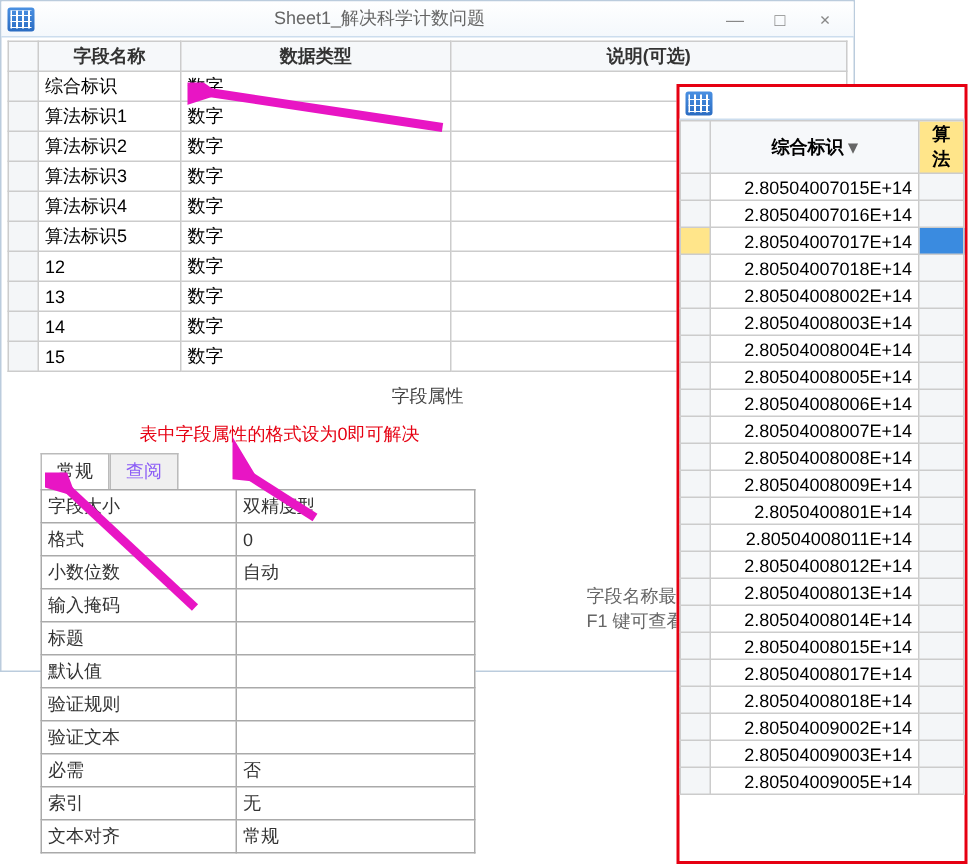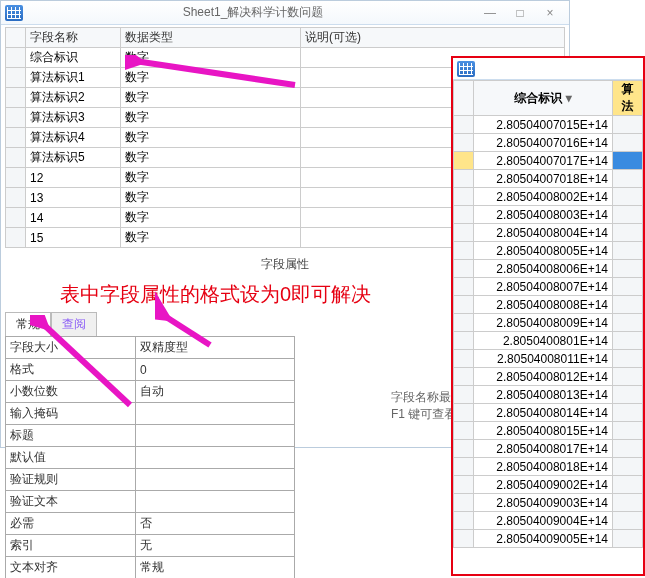--- a/index.html
+++ b/index.html
@@ -6,25 +6,25 @@
 body{background:#fff;width:645px;height:578px;position:relative;overflow:hidden}
 .win{position:absolute;left:0;top:0;width:570px;height:448px;border:1px solid #bcd;background:#fff}
 .titlebar{height:24px;background:linear-gradient(#fff,#f4f8fc);border-bottom:1px solid #cde;display:flex;align-items:center;padding:0 4px;color:#666}
 .titlebar .ticon{width:18px;height:16px;background:linear-gradient(#4a90e2,#2a6cc2);margin-right:8px;border-radius:2px;position:relative}
 .titlebar .ticon:before{content:"";position:absolute;inset:2px;background:repeating-linear-gradient(90deg,#fff 0 1px,transparent 1px 4px),repeating-linear-gradient(0deg,#fff 0 1px,transparent 1px 4px)}
 .titlebar .spacer{flex:1;text-align:center}
 .winbtns{display:flex;gap:0}
 .winbtn{width:30px;height:20px;display:flex;align-items:center;justify-content:center;color:#888}
 .grid{width:560px;border-collapse:collapse;margin:2px 4px}
 .grid th,.grid td{border:1px solid #ccc;height:20px;padding:0 4px;text-align:left;background:#fff}
-.grid th{background:#f6f8fa;color:#333;font-weight:normal;text-align:left}
+.grid th{background:#f6f8fa;color:#333;font-weight:bold;text-align:center}
 .grid td.rowh{width:20px;background:#f4f6f8}
 .divlabel{text-align:center;color:#444;margin:8px 0}
-.note-red{color:#e60012;font-size:20px;margin:4px 0 4px 59px;white-space:nowrap}
-.propwrap{margin:2px 4px}
+.note-red{color:#e60012;font-size:12px;margin:4px 0 4px 92px;white-space:nowrap}
+.propwrap{margin:2px 26px}
 .tabs{display:flex;gap:0}
 .tab{padding:3px 10px;border:1px solid #bbb;border-bottom:none;background:#fff;color:#333}
 .tab.inactive{background:#f0f0f0;color:#8b5cf6}
 .propgrid{width:290px;border-collapse:collapse;border:1px solid #999}
 .propgrid td{border:1px solid #aaa;height:20px;padding:2px 4px;background:#fff;color:#333}
 .propgrid td:first-child{width:130px}
 .hint{font-size:12px;color:#666;width:130px}
 .hintwrap{position:absolute;left:390px;top:388px}
 .sidewin{position:absolute;right:0;top:56px;width:194px;height:520px;border:2px solid #e60012;background:#fff}
 .side-titlebar{height:22px;border-bottom:1px solid #cde;display:flex;align-items:center;padding:2px 4px}
@@ -310,25 +310,20 @@
           <td>2.80504009002E+14</td>
           <td class="rh2"></td>
         </tr>
         <tr>
           <td class="rh"></td>
           <td>2.80504009003E+14</td>
           <td class="rh2"></td>
         </tr>
         <tr>
           <td class="rh"></td>
-          <td>2.80504009004E+14</td>
-          <td class="rh2"></td>
-        </tr>
-        <tr>
-          <td class="rh"></td>
           <td>2.80504009005E+14</td>
           <td class="rh2"></td>
         </tr>
       </tbody>
   </table>
 </div>
 
 <svg class="arrow-pink" style="left:125px;top:55px" width="180" height="40">
     <defs>
       <marker id="ah1" markerWidth="14" markerHeight="14" refX="2" refY="6" orient="auto">

